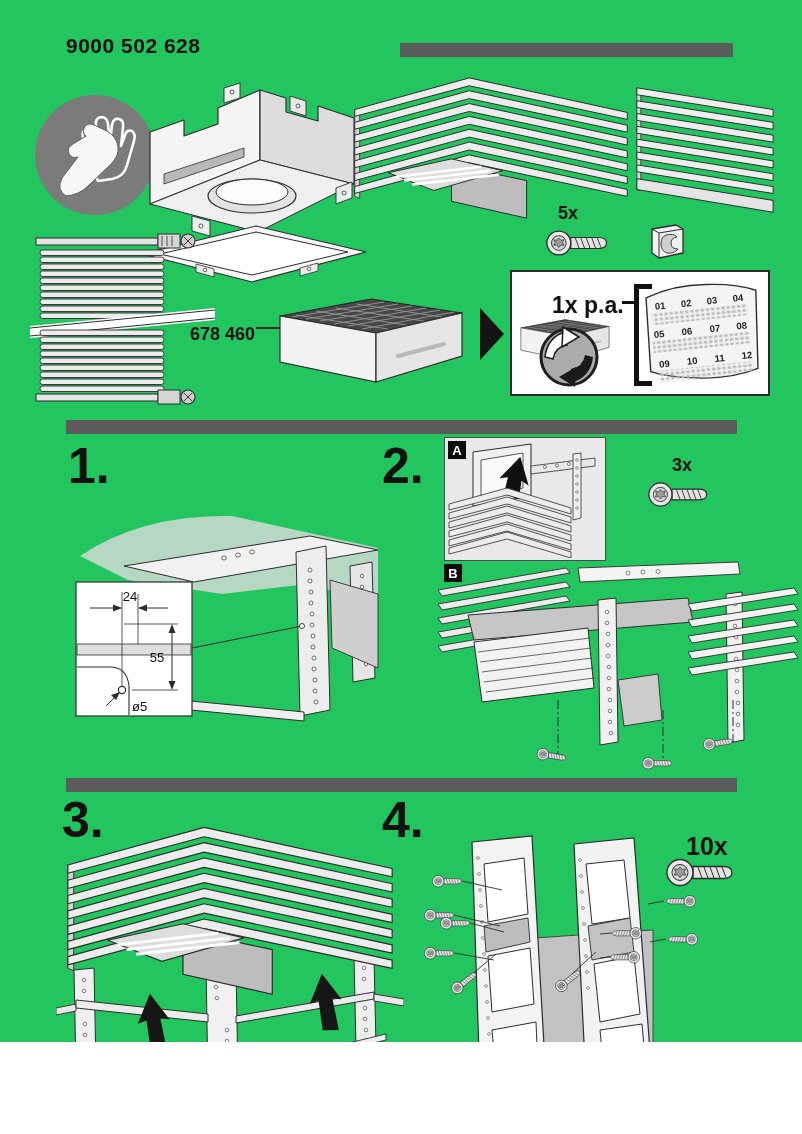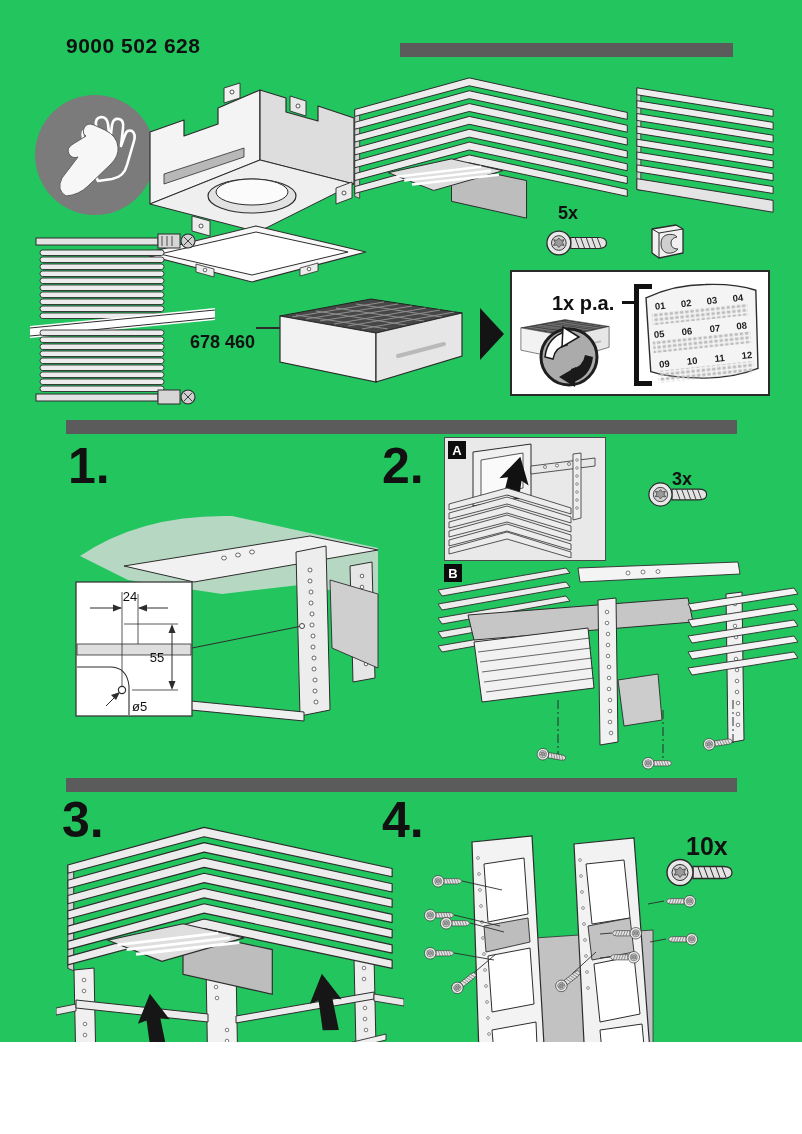--- a/index.html
+++ b/index.html
@@ -5,21 +5,21 @@
   html,body{margin:0;padding:0;background:#fff;}
   .page{position:relative;width:802px;height:1042px;background:#22c55e;overflow:hidden;
         font-family:"Liberation Sans",sans-serif;color:#111;}
   .bar{position:absolute;height:14px;background:#5b5b5b;}
   .title{position:absolute;font-size:21px;font-weight:700;letter-spacing:0.5px;}
   .qty{position:absolute;font-size:18px;font-weight:700;}
   .big-num{position:absolute;font-size:50px;font-weight:800;line-height:1;}
   .part-label{position:absolute;font-size:18px;font-weight:700;}
   .leader{position:absolute;height:2px;background:#2c2c2c;}
   .panel{position:absolute;border:2px solid #2a2a2a;background:#fff;}
-  .freq{position:absolute;font-size:20px;font-weight:700;}
+  .freq{position:absolute;font-size:23px;font-weight:700;}
   .bracket{position:absolute;border-left:5px solid #111;border-top:5px solid #111;border-bottom:5px solid #111;}
   .dash{position:absolute;height:3px;background:#111;}
   .label-square{position:absolute;width:18px;height:18px;background:#0c0c0c;color:#fff;
         font-size:13px;font-weight:700;display:flex;align-items:center;justify-content:center;}
   .insetA{position:absolute;background:#e9e9e9;border:1px solid #4a4a4a;}
   svg{display:block;position:absolute;}
   svg text{font-family:"Liberation Sans",sans-serif;}
 </style>
 </head>
 <body>
@@ -156,21 +156,21 @@
   </svg>
 
   <div class="qty" style="left:558px;top:203px;text-align:right;">5x</div>
   <svg style="left:546px;top:228px;" width="66" height="30" viewBox="0 0 72 32">
     <use href="#sym-screw" width="72" height="32"></use>
   </svg>
   <svg style="left:644px;top:220px;" width="44" height="42" viewBox="0 0 44 42">
     <use href="#sym-clip" width="44" height="42"></use>
   </svg>
 
-  <div class="part-label" style="left:190px;top:332px;">678 460</div>
+  <div class="part-label" style="left:190px;top:324px;">678 460</div>
   <div class="leader" style="left:256px;top:327px;width:52px;"></div>
   <svg style="left:272px;top:294px;" width="198" height="90" viewBox="0 0 198 90">
     <use href="#sym-filterbox" width="198" height="90"></use>
   </svg>
   <svg style="left:480px;top:308px;" width="24" height="52" viewBox="0 0 24 52">
     <polygon points="0,0 24,26 0,52" fill="#141414"></polygon>
   </svg>
 
   <div class="panel" style="left:510px;top:270px;width:256px;height:122px;">
     <div class="freq" style="left:40px;top:20px;">1x p.a.</div>
@@ -299,21 +299,21 @@
         <path id="a-slat" d="M4,66 L62,50 L126,70 L126,76 L62,57 L4,72 Z" fill="#ececec" stroke="#2d2d2d" stroke-width="0.8"></path>
         <use href="#a-slat" y="9"></use>
           <use href="#a-slat" y="18"></use>
           <use href="#a-slat" y="27"></use>
           <use href="#a-slat" y="36"></use>
           <use href="#a-slat" y="44"></use>
       </g>
     </svg>
     <div class="label-square" style="left:3px;top:3px;">A</div>
   </div>
-  <div class="qty" style="left:672px;top:455px;margin-top:14px;">3x</div>
+  <div class="qty" style="left:672px;top:455px;">3x</div>
   <svg style="left:648px;top:480px;" width="64" height="29" viewBox="0 0 72 32">
     <use href="#sym-screw" width="72" height="32"></use>
   </svg>
 
   <svg style="left:438px;top:560px;" width="362" height="215" viewBox="0 0 362 215">
     <g>
       <path id="b-slat" d="M0,30 L128,8 L132,13 L4,36 Z" fill="#ececec" stroke="#2d2d2d" stroke-width="0.9"></path>
       <use href="#b-slat" y="14"></use>
         <use href="#b-slat" y="28"></use>
         <use href="#b-slat" y="42"></use>

